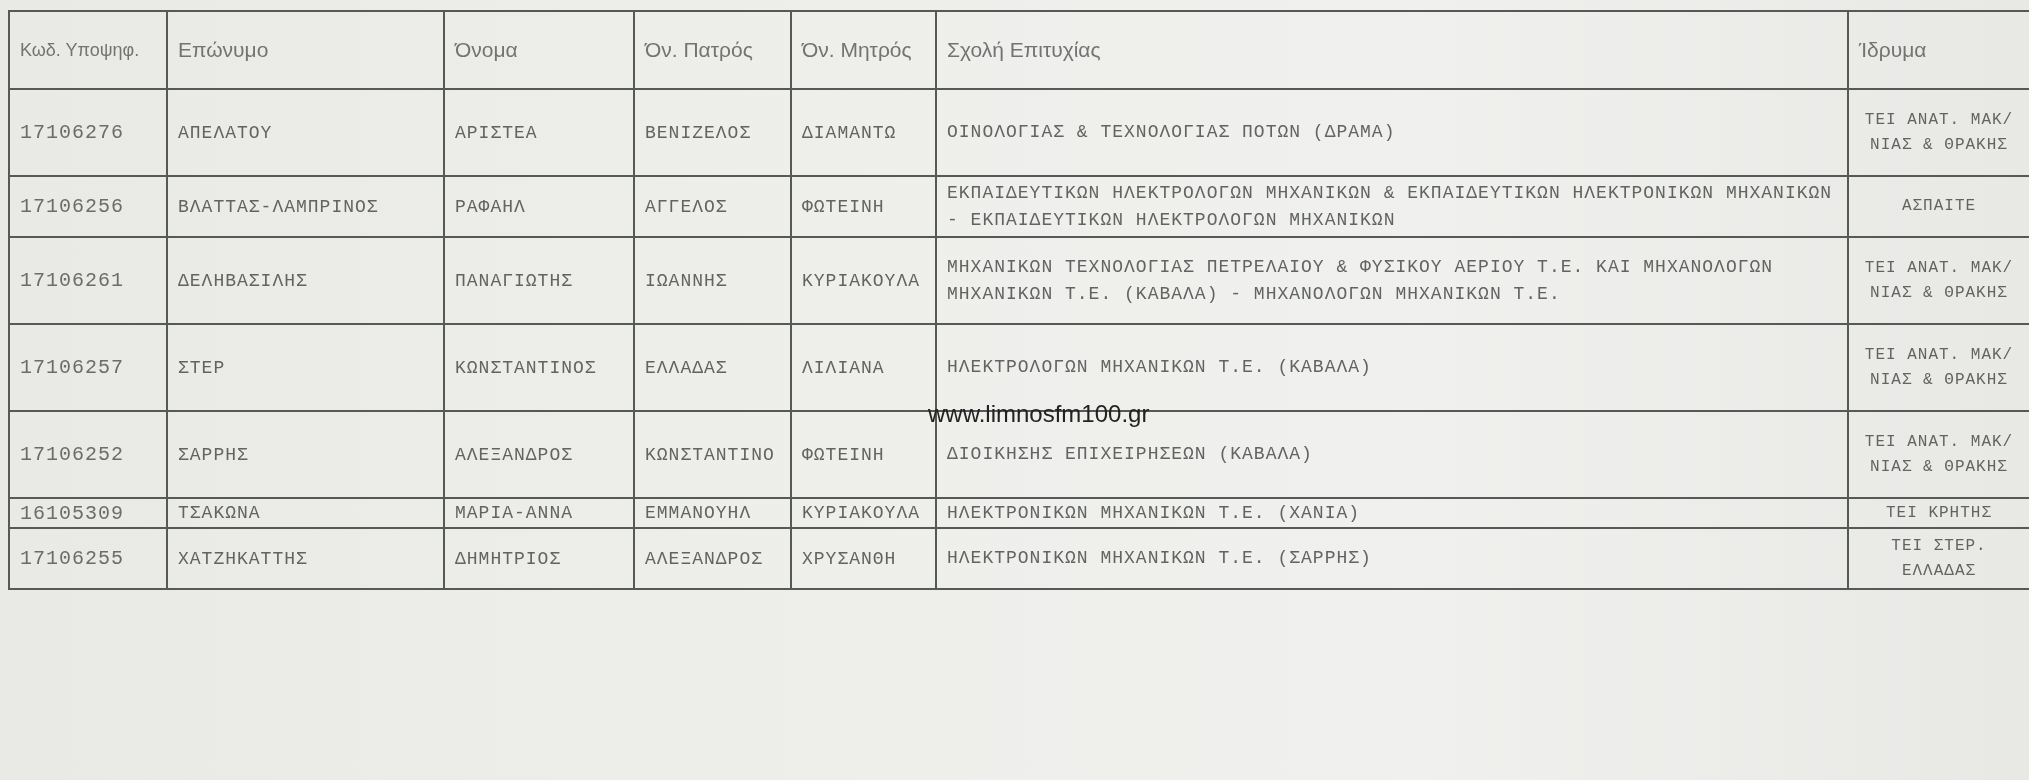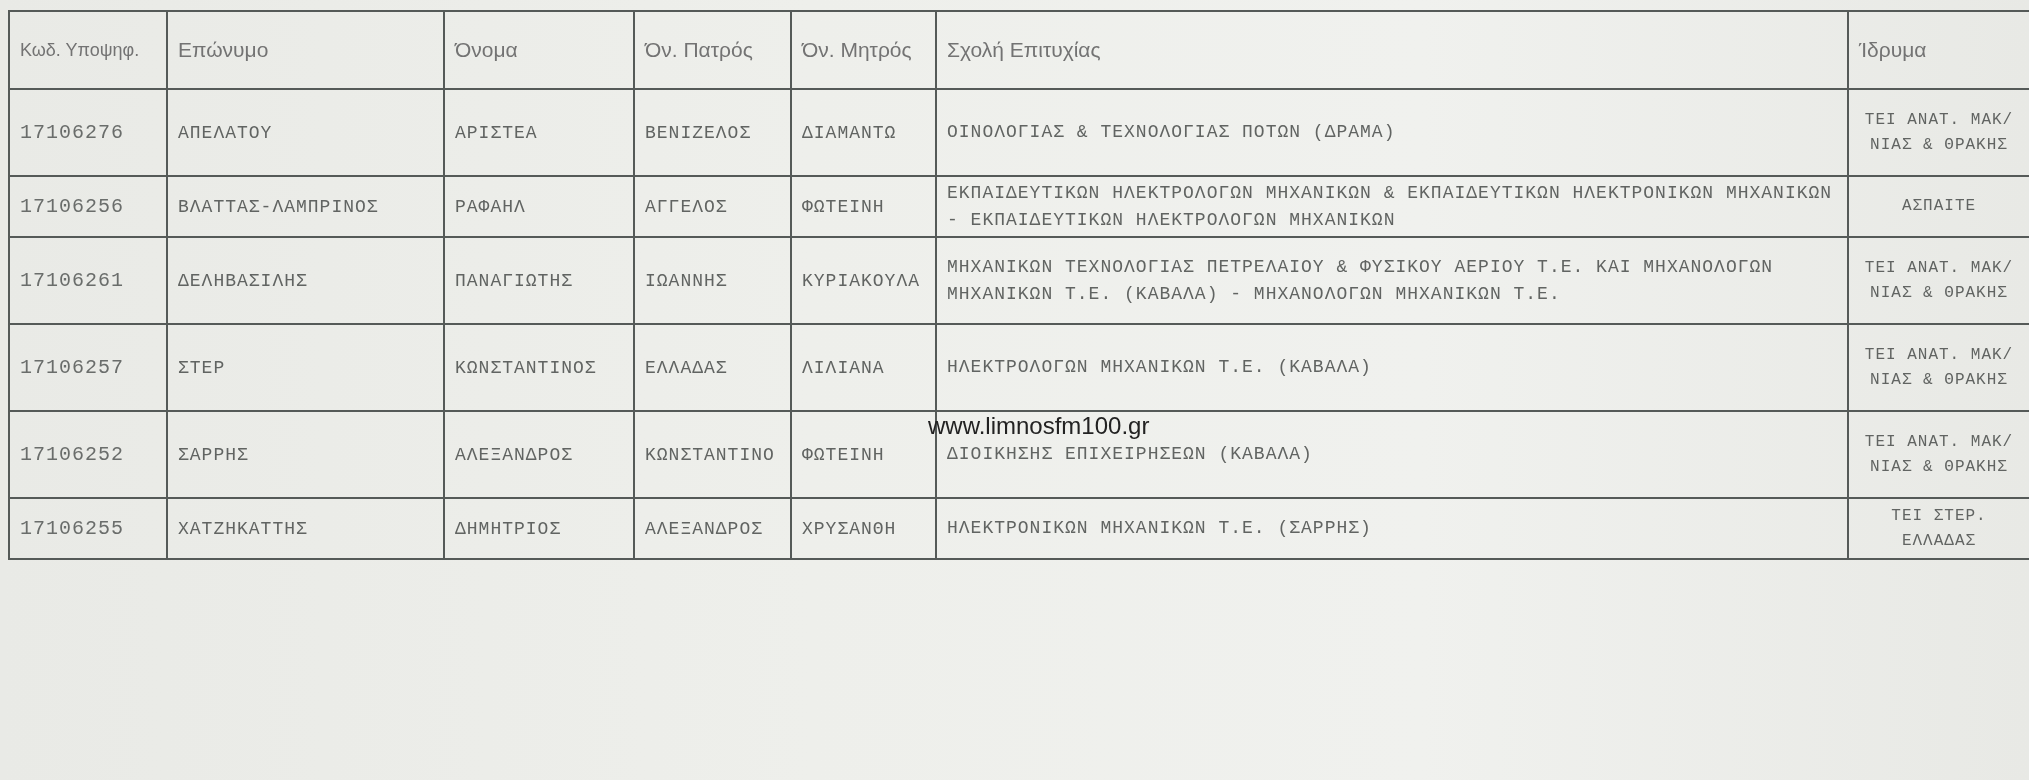--- a/index.html
+++ b/index.html
@@ -33,21 +33,21 @@
   }
   thead th.wrap { white-space:normal; line-height:26px; font-size:18px; }
   td { font-size:18px; letter-spacing:1px; color:#616462; }
   td.code { color:#6a6d6b; font-size:20px; }
   td.multi { white-space:normal; line-height:27px;margin-top:44px; }
   td.inst { white-space:normal; line-height:25px; font-size:16px; padding:0 6px;text-align:center; }
   tr.r-tall td { height:85px; }
   tr.r-med td { height:59px; }
   tr.r-short td { height:28px; }
   .watermark {
-    position:absolute; left:928px; top:412px;
+    position:absolute; left:928px; top:400px;
     font-family: "Liberation Sans", sans-serif;
     font-size:24px; color:#222;
   }
 </style>
 </head>
 <body>
 
 <table>
   <colgroup>
     <col style="width:158px">
@@ -108,20 +108,29 @@
     </tr>
     <tr class="r-tall">
       <td class="code">17106252</td>
       <td>ΣΑΡΡΗΣ</td>
       <td>ΑΛΕΞΑΝΔΡΟΣ</td>
       <td>ΚΩΝΣΤΑΝΤΙΝΟ</td>
       <td>ΦΩΤΕΙΝΗ</td>
       <td class="multi">ΔΙΟΙΚΗΣΗΣ ΕΠΙΧΕΙΡΗΣΕΩΝ (ΚΑΒΑΛΑ)</td>
       <td class="inst">ΤΕΙ ΑΝΑΤ. ΜΑΚ/ΝΙΑΣ &amp; ΘΡΑΚΗΣ</td>
     </tr>
+    <tr class="r-short">
+      <td class="code">16105309</td>
+      <td>ΤΣΑΚΩΝΑ</td>
+      <td>ΜΑΡΙΑ-ΑΝΝΑ</td>
+      <td>ΕΜΜΑΝΟΥΗΛ</td>
+      <td>ΚΥΡΙΑΚΟΥΛΑ</td>
+      <td class="multi">ΗΛΕΚΤΡΟΝΙΚΩΝ ΜΗΧΑΝΙΚΩΝ Τ.Ε. (ΧΑΝΙΑ)</td>
+      <td class="inst">ΤΕΙ ΚΡΗΤΗΣ</td>
+    </tr>
     <tr class="r-med">
       <td class="code">17106255</td>
       <td>ΧΑΤΖΗΚΑΤΤΗΣ</td>
       <td>ΔΗΜΗΤΡΙΟΣ</td>
       <td>ΑΛΕΞΑΝΔΡΟΣ</td>
       <td>ΧΡΥΣΑΝΘΗ</td>
       <td class="multi">ΗΛΕΚΤΡΟΝΙΚΩΝ ΜΗΧΑΝΙΚΩΝ Τ.Ε. (ΣΑΡΡΗΣ)</td>
       <td class="inst">ΤΕΙ ΣΤΕΡ. ΕΛΛΑΔΑΣ</td>
     </tr>
   </tbody>

